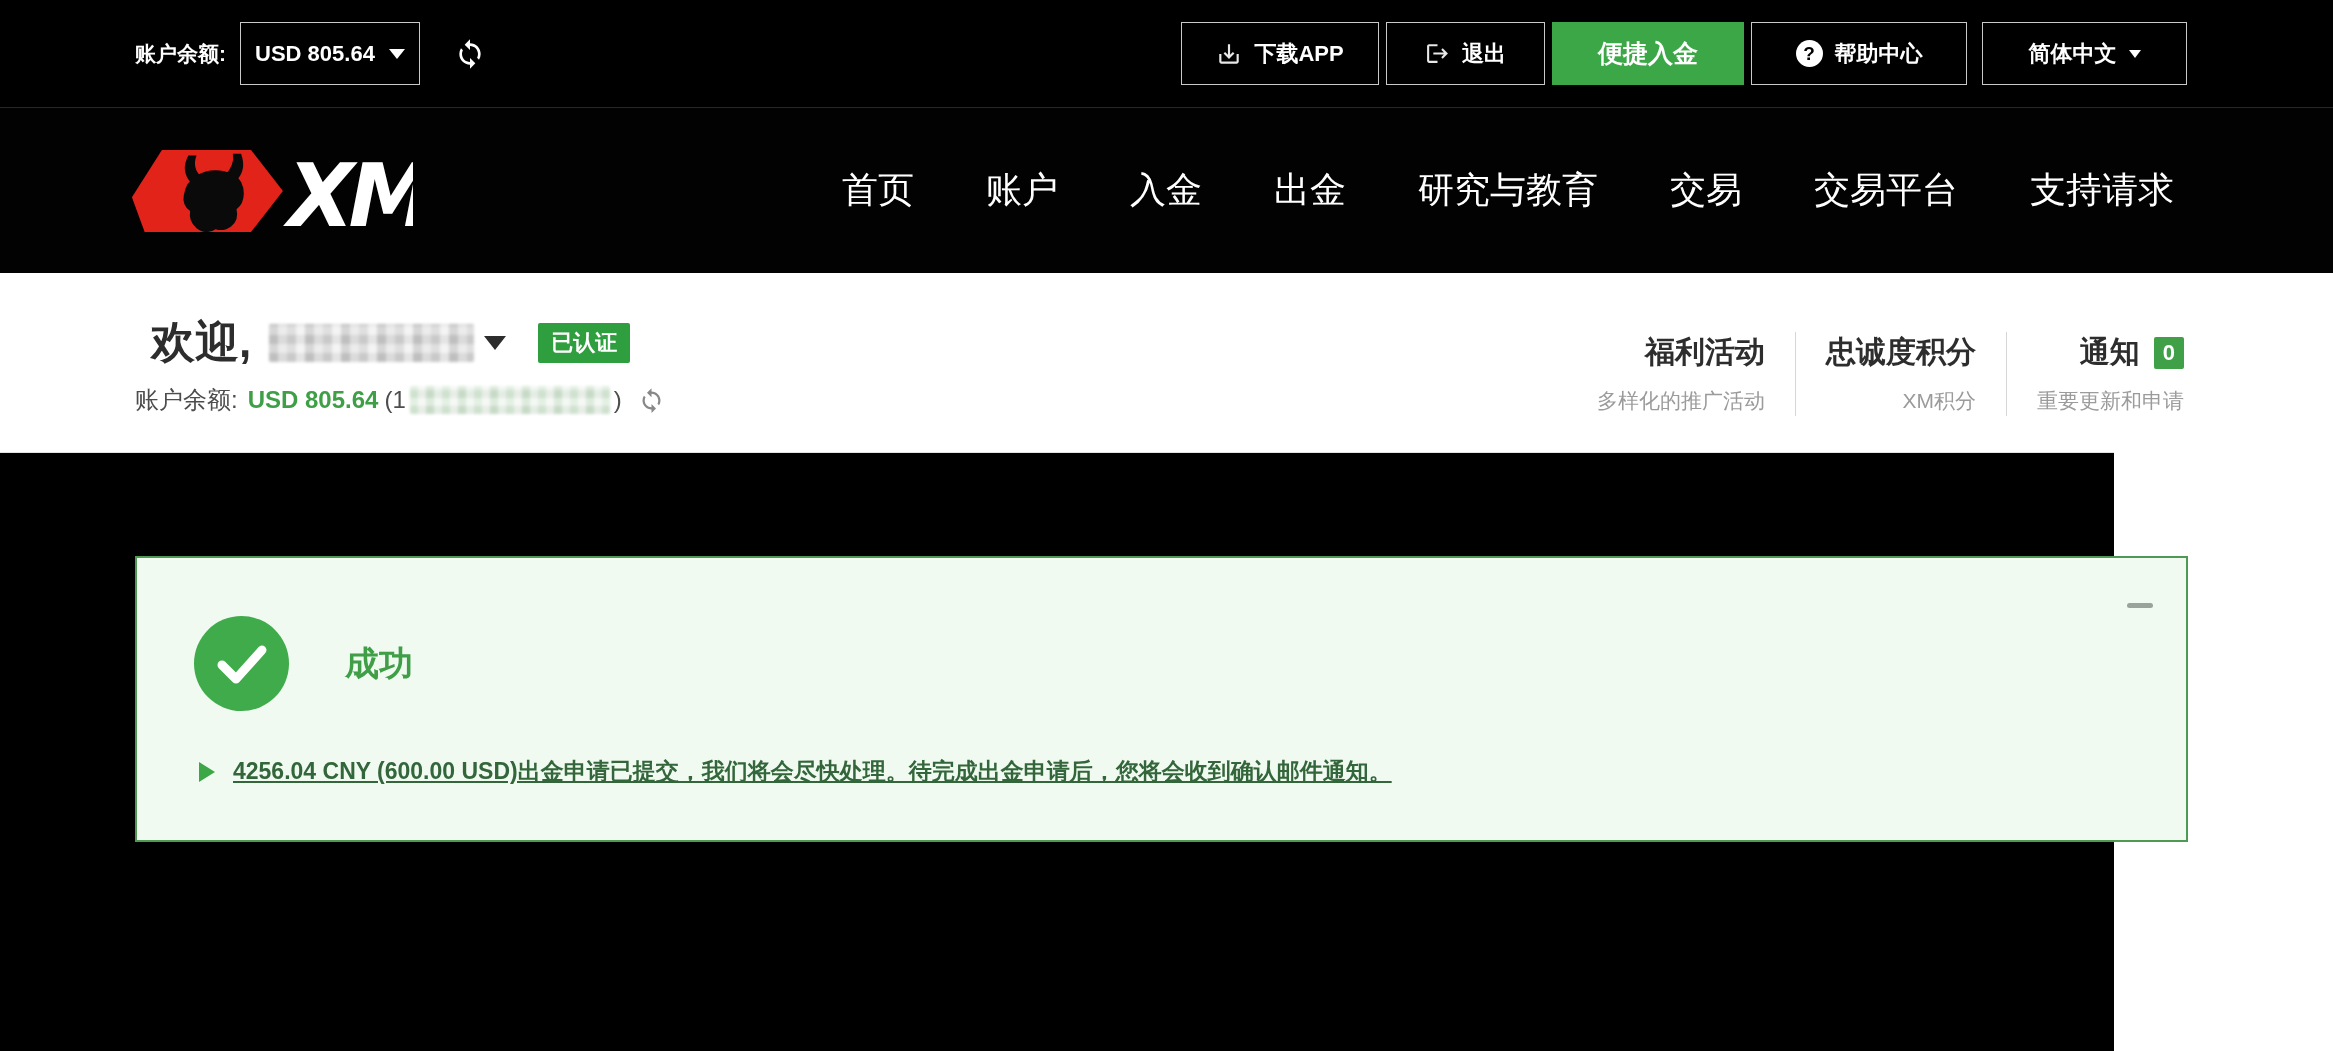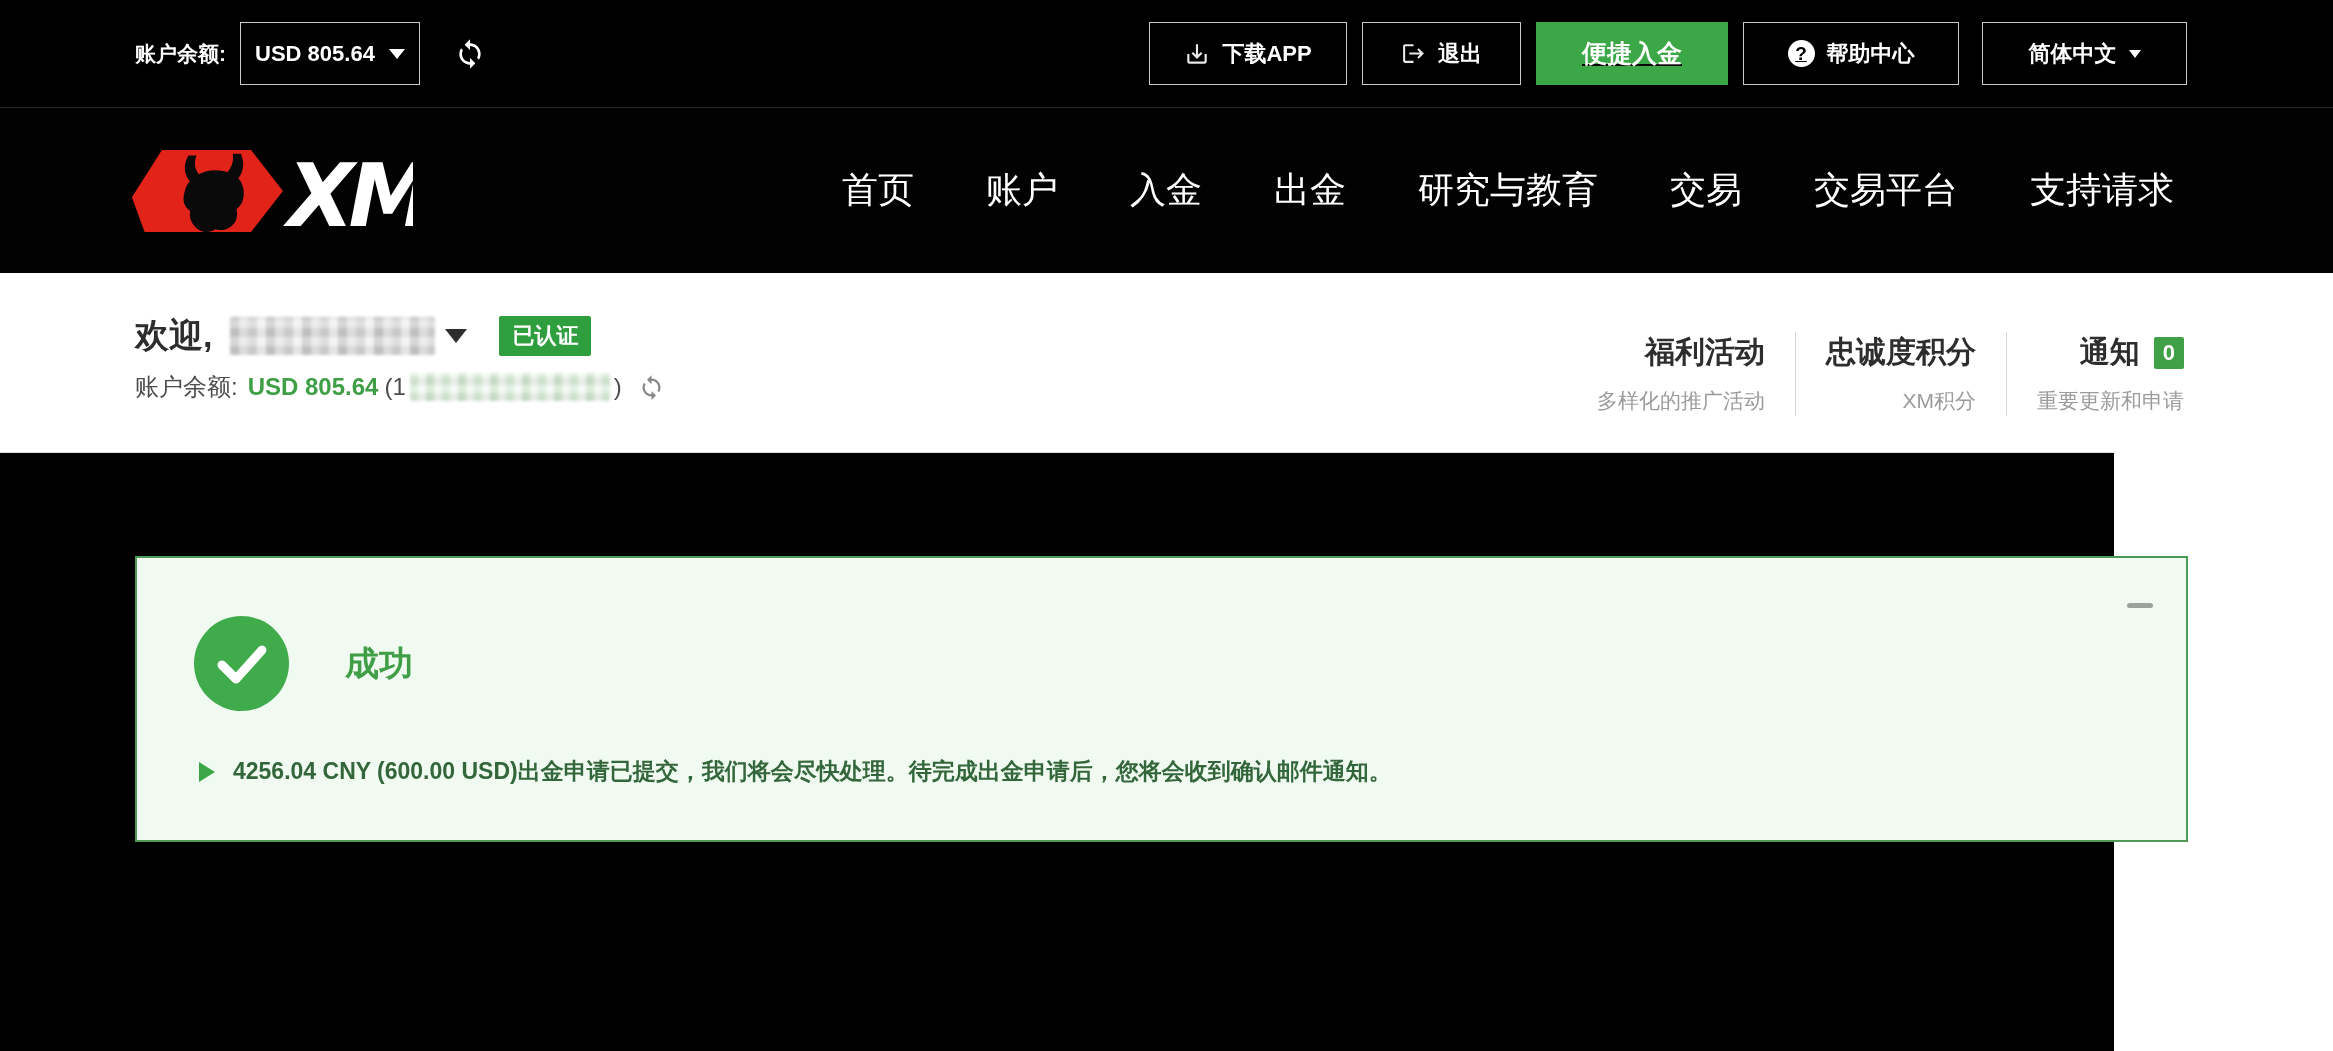--- a/index.html
+++ b/index.html
@@ -12,21 +12,21 @@
   .tb-label { color:#fff; font-size:21px; font-weight:600; margin-right:14px; }
   .tb-box { display:flex; align-items:center; justify-content:center; height:63px;
             background:transparent; border:1px solid #c9c9c9; color:#fff;
             font-size:22px; font-weight:bold; cursor:pointer; gap:12px;
             font-family:"Liberation Sans","DejaVu Sans",sans-serif; }
   .tb-balance { width:180px; gap:14px; }
   .caret { width:0; height:0; border-left:8px solid transparent; border-right:8px solid transparent;
            border-top:10px solid #fff; display:inline-block; }
   .caret.small { border-left-width:6px; border-right-width:6px; border-top-width:8px; }
   .tb-refresh { margin-left:34px; display:inline-flex; cursor:pointer; color:#fff; }
-  .tb-right { margin-left:auto; margin-right:146px; display:flex; gap:15px; align-items:center;text-decoration:underline; }
+  .tb-right { margin-left:auto; margin-right:146px; display:flex; gap:7px; align-items:center; }
   .btn-download { width:198px; }
   .btn-deposit { width:192px; background:#3ca746; border:1px solid #3ca746; font-size:25px; }
   .btn-logout { width:159px; }
   .btn-help { width:216px; }
   .btn-lang { width:205px;margin-left:8px; }
   .ic { display:inline-flex; color:#e8e8e8; }
   .help-circle { width:27px; height:27px; border-radius:50%; background:#fff; color:#000;
                  font-size:19px; font-weight:bold; display:inline-flex; align-items:center; justify-content:center; }
 
   
@@ -35,21 +35,21 @@
             padding-left:131px; padding-right:159px; }
   .logo { display:inline-flex; cursor:pointer; }
   .menu { margin-left:auto; display:flex; gap:72px; }
   .menu-item { color:#fff; font-size:36px; font-weight:500; text-decoration:none; cursor:pointer; white-space:nowrap; }
 
   
   .welcome { position:absolute; left:0; top:273px; width:2333px; height:179px; background:#fff;
              display:flex; padding-left:135px; padding-right:149px; }
   .w-left { padding-top:40px; }
   .w-line1 { display:flex; align-items:center; }
-  .w-greet { font-size:34px; font-weight:bold; color:#2d2d2d; }
+  .w-greet { font-size:44px; font-weight:bold; color:#2d2d2d;margin-left:16px; }
   .pix-name { width:205px; height:38px; margin-left:18px; border-radius:2px;
               background-image:
                 repeating-linear-gradient(0deg, rgba(0,0,0,0.05) 0 9px, rgba(255,255,255,0.25) 9px 18px),
                 repeating-linear-gradient(90deg, #c9c9c9 0 9px, #e6e6e6 9px 18px, #d4d4d4 18px 27px, #f0f0f0 27px 36px);
               filter:blur(1.5px); }
   .w-caret { width:0; height:0; border-left:11px solid transparent; border-right:11px solid transparent;
              border-top:14px solid #2d2d2d; margin-left:10px; cursor:pointer; }
   .w-badge { background:#2f9e3e; color:#fff; font-size:22px; font-weight:600; padding:5px 13px;
              margin-left:32px; border-radius:2px; }
   .w-line2 { margin-top:12px; display:flex; align-items:center; font-size:24px; color:#4d4d4d; }
@@ -78,21 +78,21 @@
            background:#f0faf1; border:2px solid #4e9954; }
   .alert-dash { position:absolute; right:33px; top:45px; width:26px; height:5px;
                 background:#9aa39b; border-radius:3px; cursor:pointer; }
   .alert-head { position:absolute; left:57px; top:58px; display:flex; align-items:center; gap:56px; }
   .check-circle { width:95px; height:95px; border-radius:50%; background:#3fab4a;
                   display:flex; align-items:center; justify-content:center; }
   .alert-title { font-size:34px; font-weight:bold; color:#3f9e46; }
   .alert-msg-row { position:absolute; left:62px; top:198px; display:flex; align-items:center; }
   .tri { width:0; height:0; border-top:10px solid transparent; border-bottom:10px solid transparent;
          border-left:16px solid #3ca746; margin-right:18px; }
-  .alert-msg { font-size:23px; font-weight:600; color:#33663a; }
+  .alert-msg { font-size:23px; font-weight:600; color:#33663a;text-decoration:underline; }
 
   
   .watermark { position:absolute; right:10px; bottom:6px; text-align:right; }
   .wm1 { font-size:47px; font-weight:bold; font-style:italic; color:#fdfdfd;
          letter-spacing:3px; text-shadow:3px 3px 1px #8f8f8f; }
   .wm2 { font-size:31px; font-weight:bold; font-style:italic; color:#3d9be4;
          letter-spacing:7px; margin-top:2px; text-shadow:1px 1px 0 #fff; }
 </style>
 </head>
 <body>

